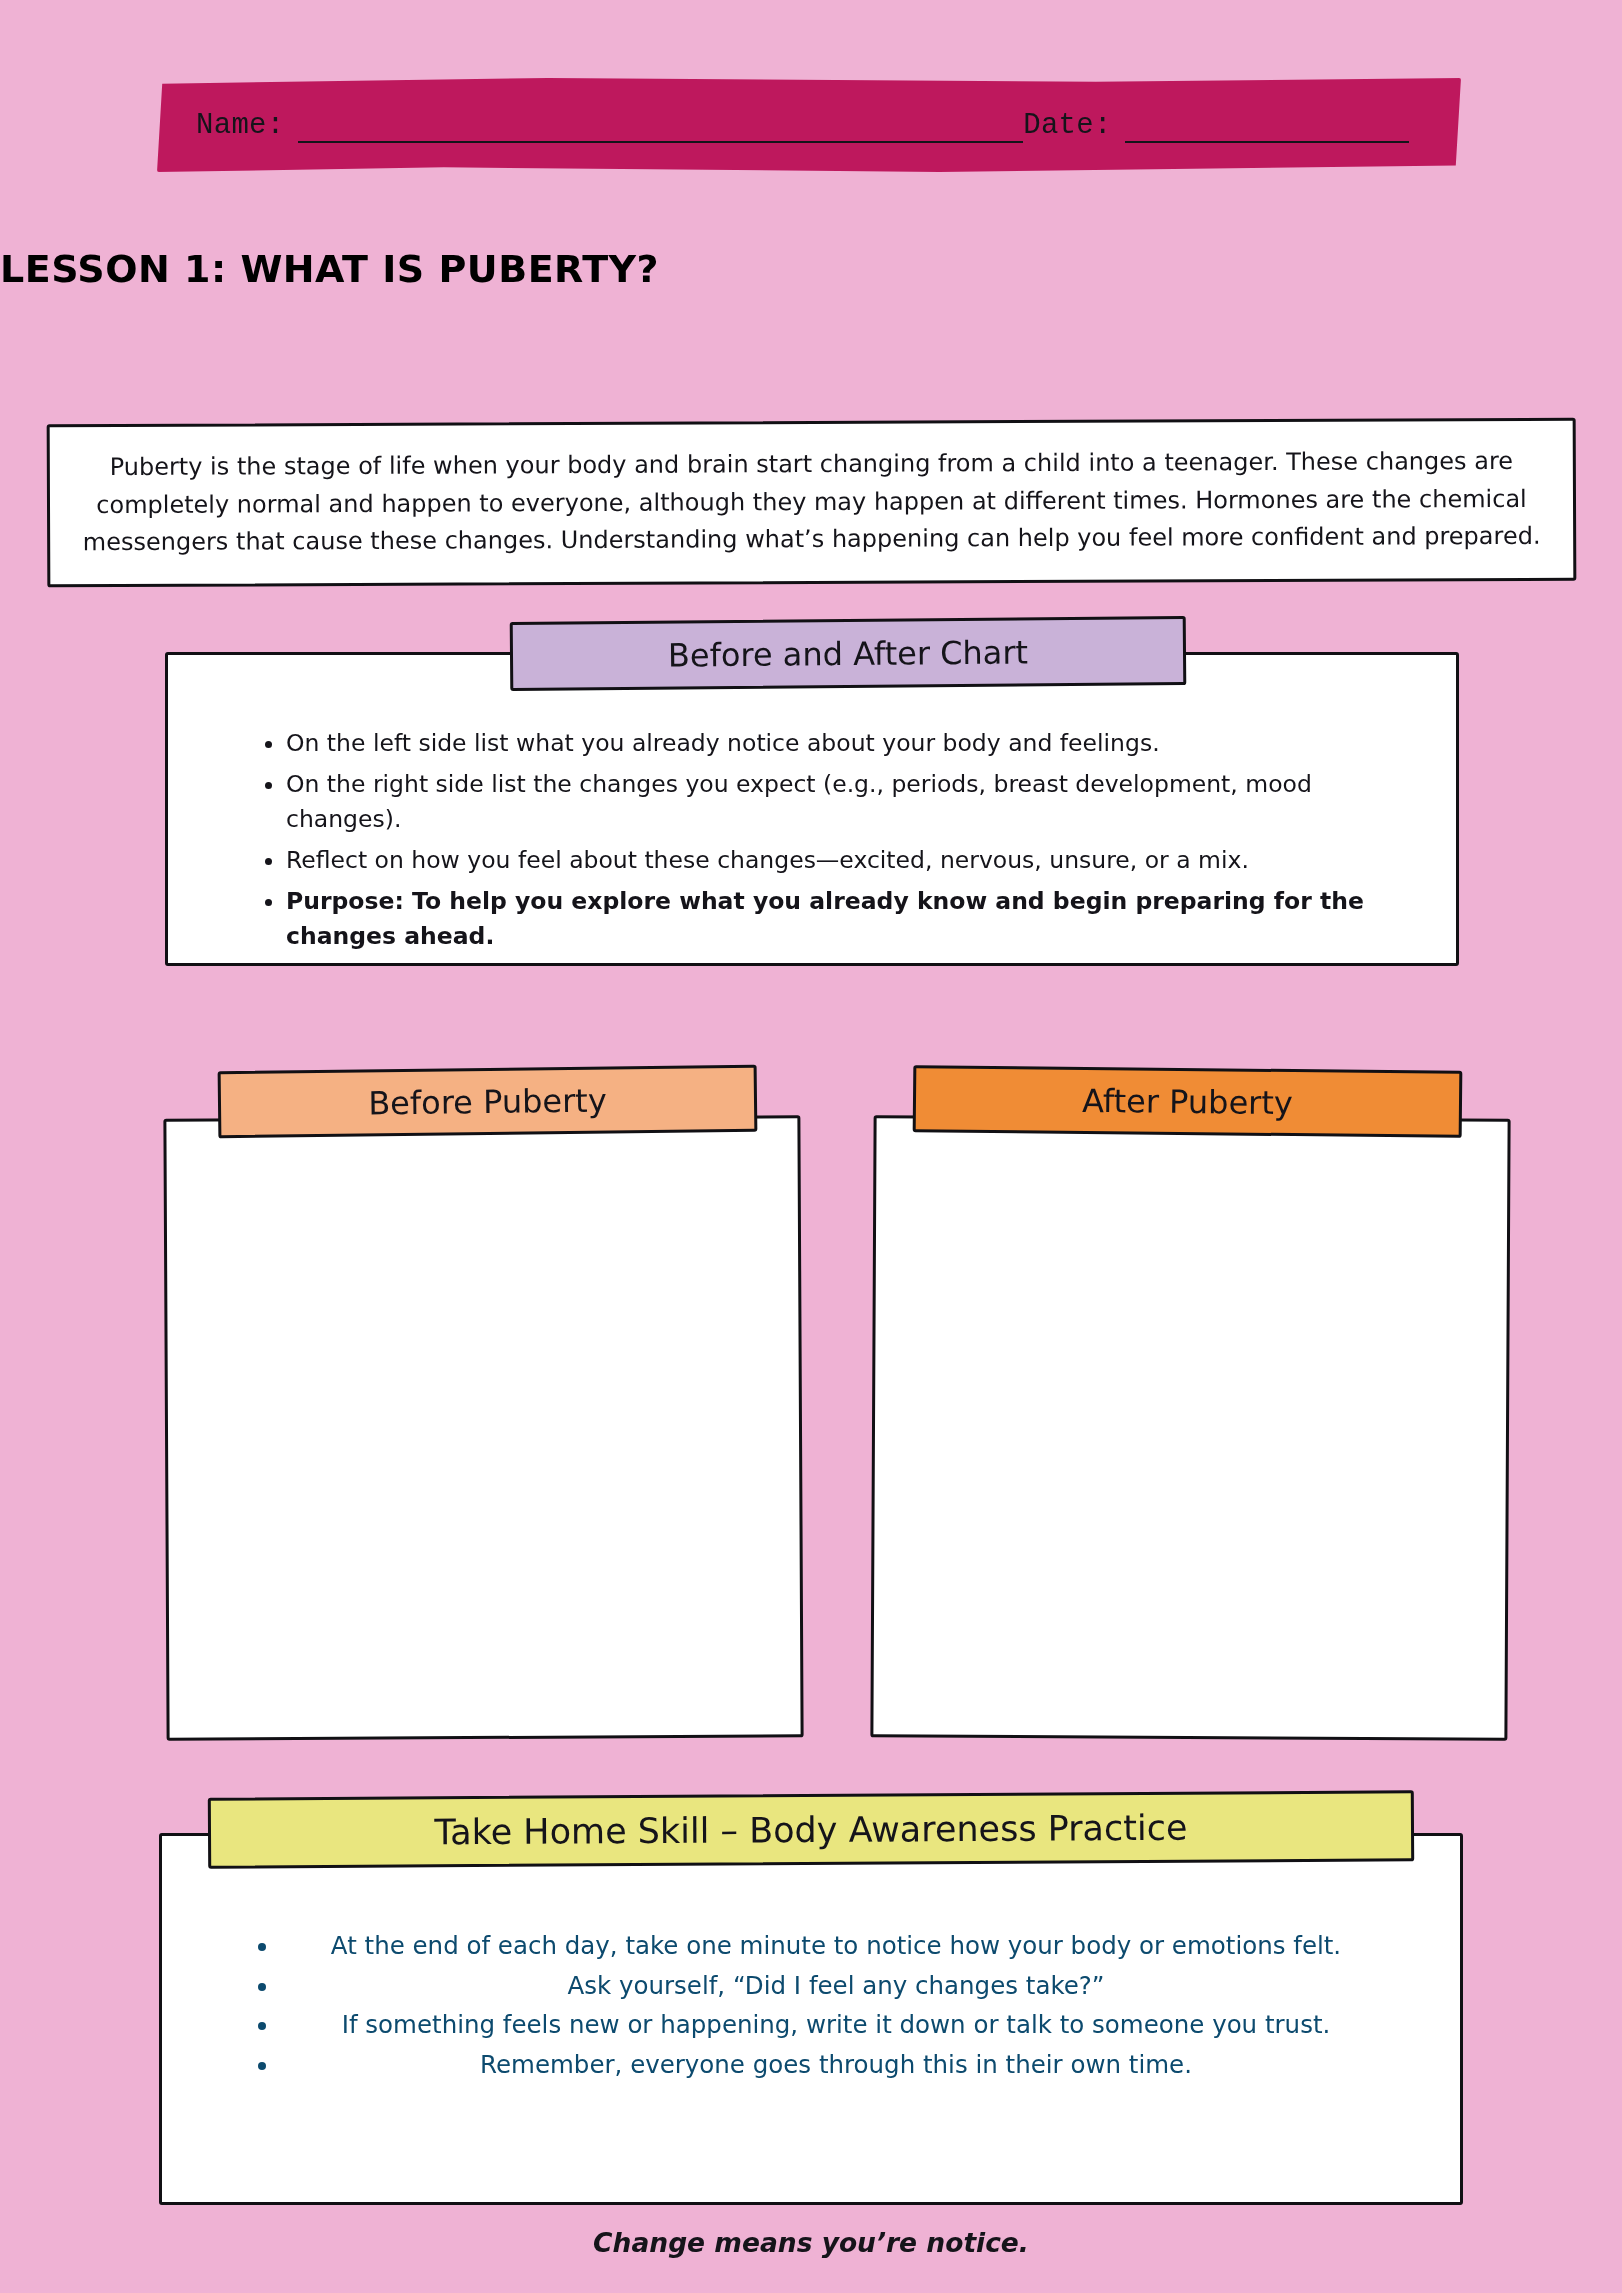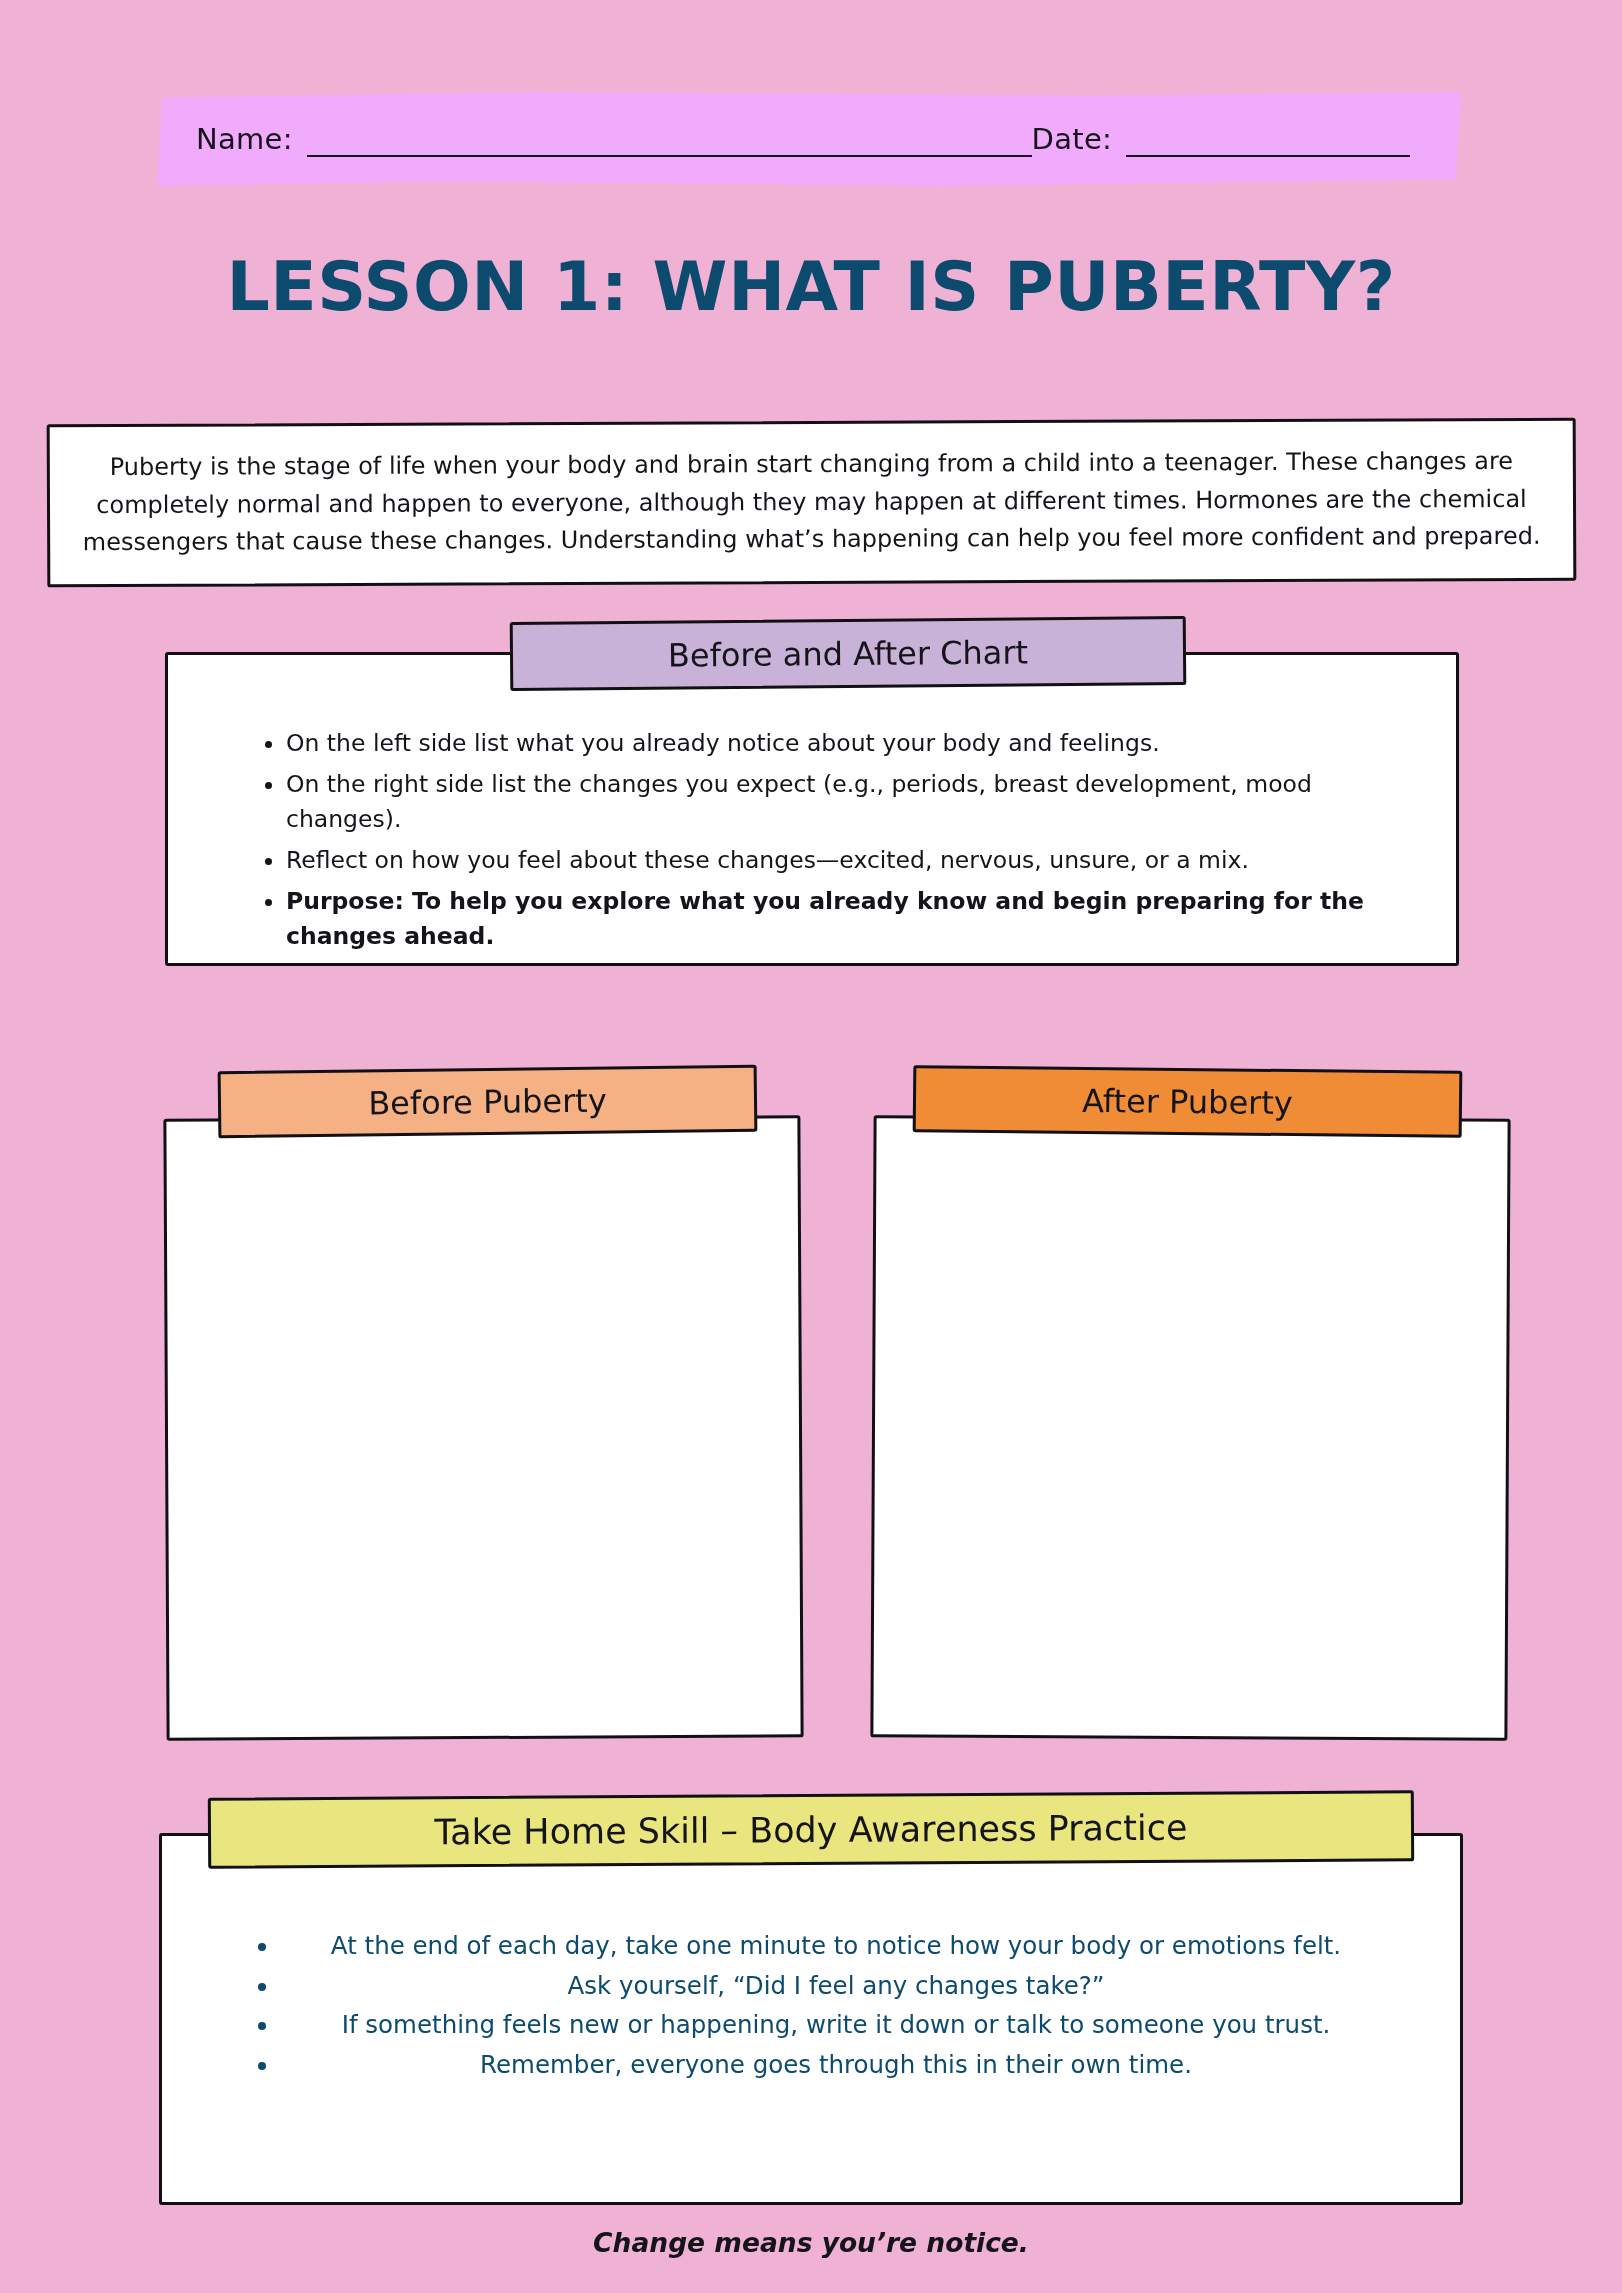--- a/index.html
+++ b/index.html
@@ -17,30 +17,31 @@
 
   .page {
     position: absolute;
     inset: 0;
   }
 
   
   .namebar {
     position: absolute;
     left: 157px;
-    top: 92px;
+    top: 78px;
     width: 1304px;
     height: 94px;
-    background: #f0abfc;
+    background: #be185d;
     border-radius: 2px;
     clip-path: polygon(0.4% 6%, 30% 0%, 72% 4%, 100% 0%, 99.6% 93%, 60% 100%, 22% 95%, 0% 100%);
     display: flex;
     align-items: center;
     padding: 0 39px;
     box-sizing: border-box;
+    font-family: Liberation Mono, monospace;
   }
   .field-label {
     font-size: 29px;
     color: #15141a;
     letter-spacing: 0.3px;
     white-space: nowrap;
   }
   .rule {
     border-bottom: 2.9px solid #15141a;
     height: 33px;
@@ -48,25 +49,24 @@
   .name-rule { width: 725px; margin-left: 13.7px; }
   .date-rule { width: 284px; margin-left: 13.7px; }
   .date-label { }
 
   
   .title {
     position: absolute;
     top: 247px;
     left: 0;
     width: 100%;
-    text-align: center;
-    font-size: 68px;
+    font-size: 38px;
     font-weight: 800;
     letter-spacing: 0.5px;
-    color: #0c4a6e;
+    color: #000000;
     font-family: "DejaVu Sans", sans-serif;
   }
 
   
   .sketchbox {
     position: absolute;
     background: #ffffff;
     border: 3.9px solid #111014;
     box-sizing: border-box;
   }

